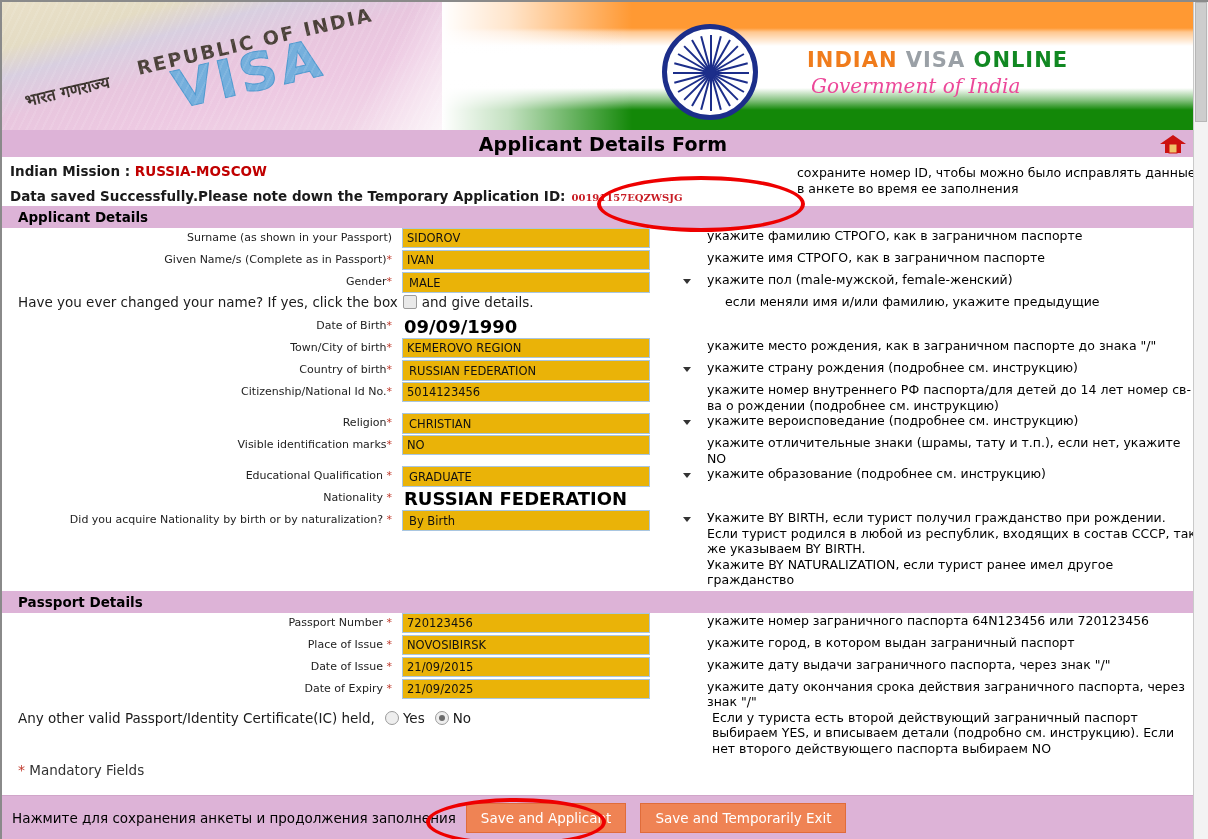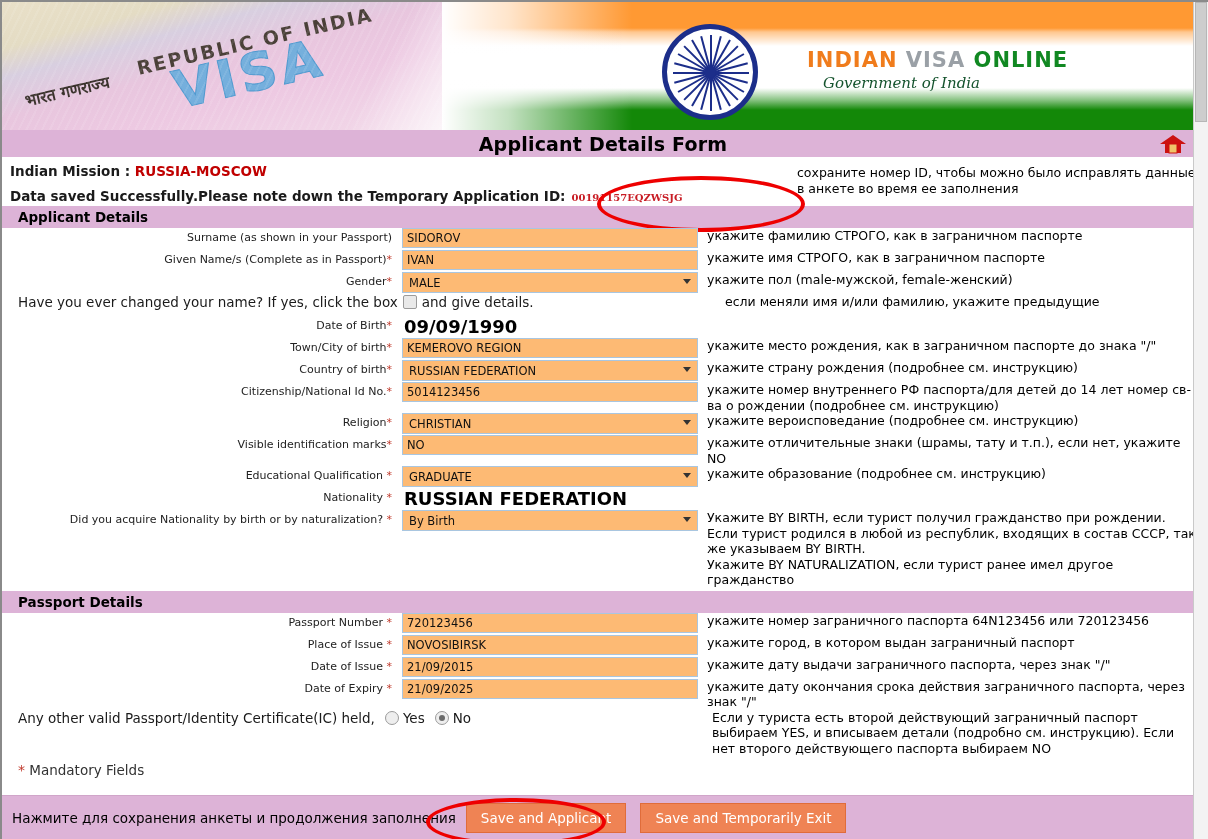--- a/index.html
+++ b/index.html
@@ -122,24 +122,24 @@
   .logo-block {
     position:absolute; left:805px; top:46px;
   }
   .logo-line1 { font-size: 21px; font-weight: bold; letter-spacing: 1px; font-family:"DejaVu Sans", sans-serif; }
   .logo-indian { color:#f07c1c; }
   .logo-visa { color:#9aa0a6; }
   .logo-online { color:#118822; }
   .logo-line2 {
     font-family: "DejaVu Serif", serif;
     font-style: italic;
-    font-size: 15px;
-    color: #14532d;
+    font-size: 20px;
+    color: #ec4899;
     margin-top: 2px;
-    margin-left: 16px;
+    margin-left: 4px;
   }
 
   
   .titlebar {
     position: relative;
     height: 27px;
     background: #ddb3d7;
     width: 1194px;
   }
   .titlebar .title {
@@ -225,25 +225,25 @@
   .ctl { width: 300px; }
   .hint {
     flex: 1;
     font-size: 12.5px;
     color: #000;
     line-height: 15.5px;
     padding-left: 5px;
     box-sizing:border-box;
   }
   input.txt, select.sel {
-    width: 296px;
+    width: 248px;
     height: 20px;
     box-sizing: border-box;
     border: 1px solid #a9c6e0;
-    background: #fdba74;
+    background: #eab308;
     font-family: "DejaVu Sans", sans-serif;
     font-size: 11.5px;
     color: #111;
     padding: 0 4px;
     outline: none;
   }
   select.sel {
     height: 21px;
     -webkit-appearance: none;
     appearance: none;

